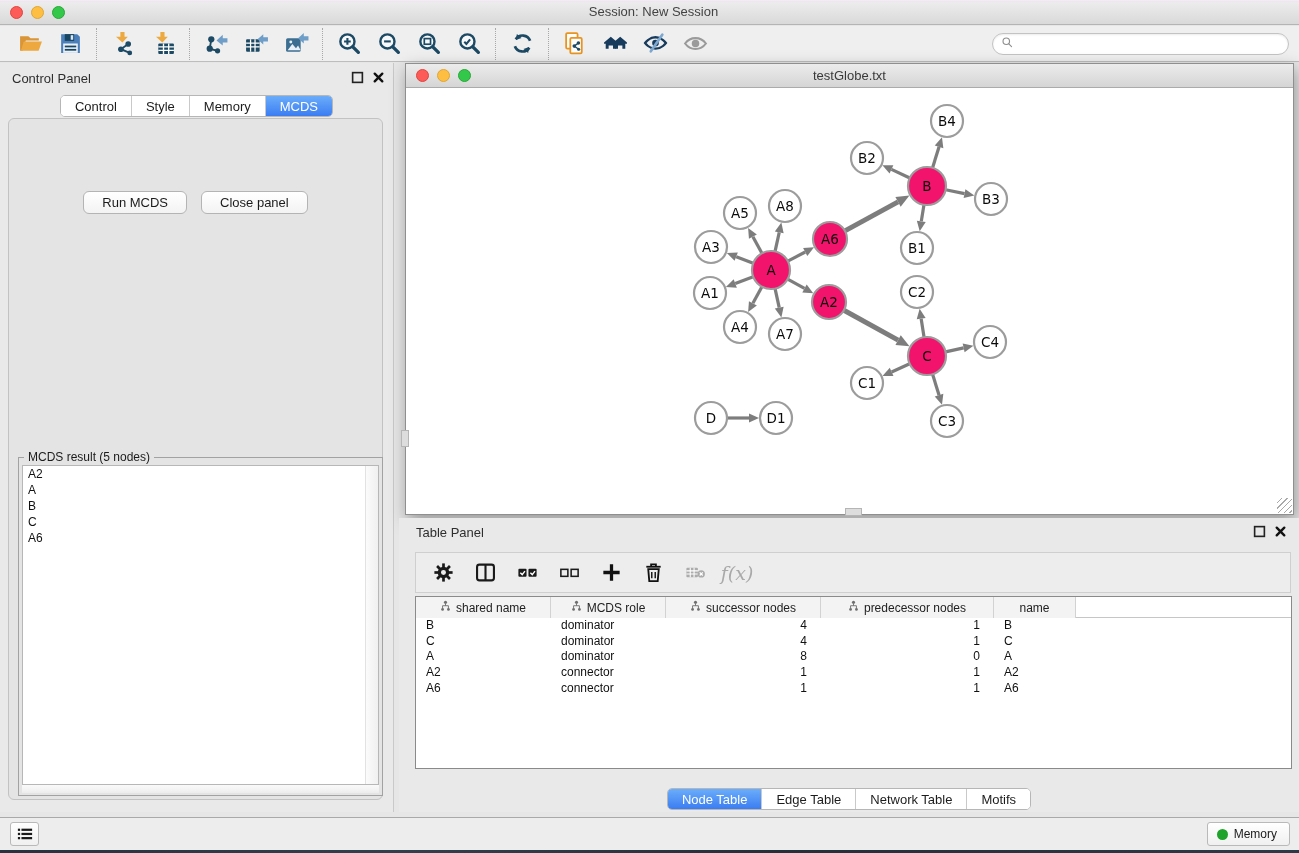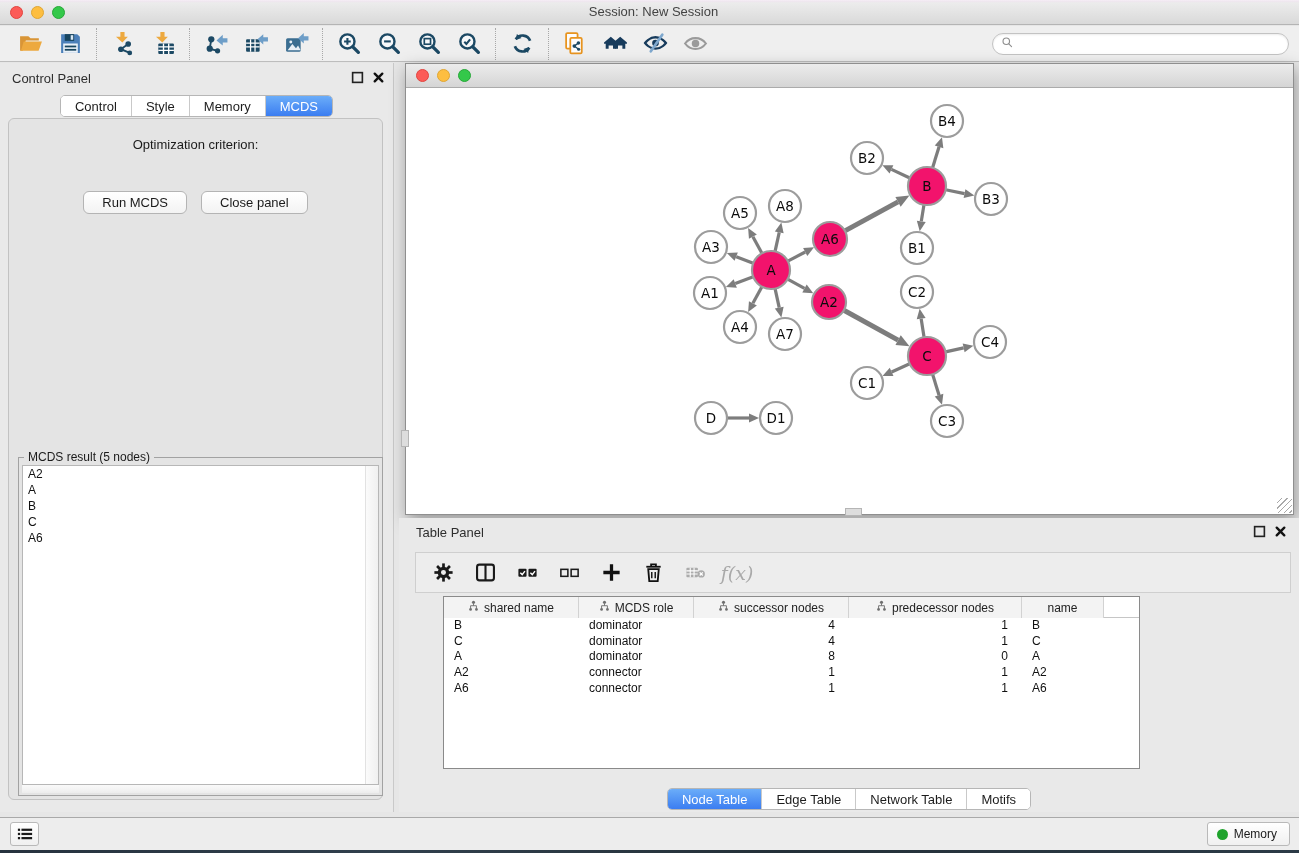--- a/index.html
+++ b/index.html
@@ -97,22 +97,22 @@
   .table-panel { position:absolute; left:399px; top:518px; width:900px; height:294px; background:#e9e9e9; }
   .tp-head { position:absolute; left:17px; top:7px; font-size:13px; color:#2e2e2e; }
   .tp-icons { position:absolute; right:12px; top:7px; display:flex; gap:8px; }
   .tp-toolbar { position:absolute; left:16px; top:34px; width:876px; height:41px;
     background:#ededed; border:1px solid #cfcfcf; display:flex; align-items:center; gap:16px; padding-left:14px; }
   .tp-icon { width:26px; height:26px; display:flex; align-items:center; justify-content:center; cursor:pointer; }
   .tp-icon svg { width:23px; height:23px; }
   .tp-icon.disabled { cursor:default; }
   .fx-label { font-size:19px; color:#a9a9a9; font-family:"DejaVu Serif", serif; font-style:italic; }
 
-  .data-table { position:absolute; left:16px; top:78px; width:697px; height:173px; background:#fff;
-    border:1px solid #8a8a8a; overflow:hidden;margin-left:28px; }
+  .data-table { position:absolute; left:16px; top:78px; width:877px; height:173px; background:#fff;
+    border:1px solid #8a8a8a; overflow:hidden; }
   .thead { display:flex; height:21px; border-bottom:1px solid #c6c6c6; background:#fff; }
   .th { display:flex; align-items:center; justify-content:center; gap:5px; background:#f3f3f3;
     border-right:1px solid #d2d2d2; font-size:12px; color:#222; height:21px; }
   .th svg { width:11px; height:12px; }
   .tr { display:flex; height:15.7px; }
   .td { font-size:12px; color:#111; line-height:15.7px; white-space:nowrap; overflow:hidden; }
   .td.l { text-align:left; padding-left:10px; }
   .td.r { text-align:right; padding-right:14px; }
 
   .tp-tabs-row { position:absolute; left:0; top:270px; width:100%; display:flex; justify-content:center; }
@@ -317,21 +317,20 @@
     </div>
     <div class="ctrl-tabs-row">
         <div class="seg" id="ctrl-tabs">
           <div class="seg-item">Control</div>
           <div class="seg-item">Style</div>
           <div class="seg-item">Memory</div>
           <div class="seg-item active">MCDS</div>
         </div>
       </div>
     <div class="cp-content">
-      <div class="opt-label">Optimization criterion:</div>
       <div class="btn-row">
         <button class="mac-btn">Run MCDS</button>
         <button class="mac-btn">Close panel</button>
       </div>
       <div class="fieldset">
         <span class="legend">MCDS result (5 nodes)</span>
         <div class="listbox" id="mcds-list">
           <div class="list-item">A2</div>
             <div class="list-item">A</div>
             <div class="list-item">B</div>
@@ -344,20 +343,21 @@
     </div>
   </div>
 
   <div class="net-window">
     <div class="net-titlebar">
       <div class="lights">
         <span class="light red"></span>
         <span class="light yellow"></span>
         <span class="light green"></span>
       </div>
+      <div class="net-title">testGlobe.txt</div>
     </div>
     <div class="net-canvas">
       <svg id="graph-svg" width="887" height="425" viewBox="0 0 887 425" xmlns="http://www.w3.org/2000/svg">
           <line x1="347.22175155851795" y1="187.70327400252603" x2="329.26382673263237" y2="194.47429483851565" stroke="#7D7D7D" stroke-width="3.2"></line>
           <polygon points="319.90685386869444,198.00233378721356 327.6762092057183,190.26365704974359 330.85144425954644,198.6849326272877" fill="#7D7D7D"></polygon>
           <line x1="347.25882377126106" y1="174.19921577898342" x2="330.21114516715534" y2="167.66427231407621" stroke="#7D7D7D" stroke-width="3.2"></line>
           <polygon points="320.87368399413486,164.0849121977517 331.8218572195014,163.46241478621698 328.6004331148093,171.86612984193545" fill="#7D7D7D"></polygon>
           <line x1="355.9223330087103" y1="164.3088058547254" x2="346.8998425665696" y2="147.7190653643376" stroke="#7D7D7D" stroke-width="3.2"></line>
           <polygon points="342.12212309746974,138.93422634050887 350.8530201272925,145.56909160324267 342.9466650058467,149.86903912543255" fill="#7D7D7D"></polygon>
           <line x1="369.0602406973032" y1="162.43889966947103" x2="373.2301842722533" y2="143.37630046969906" stroke="#7D7D7D" stroke-width="3.2"></line>

